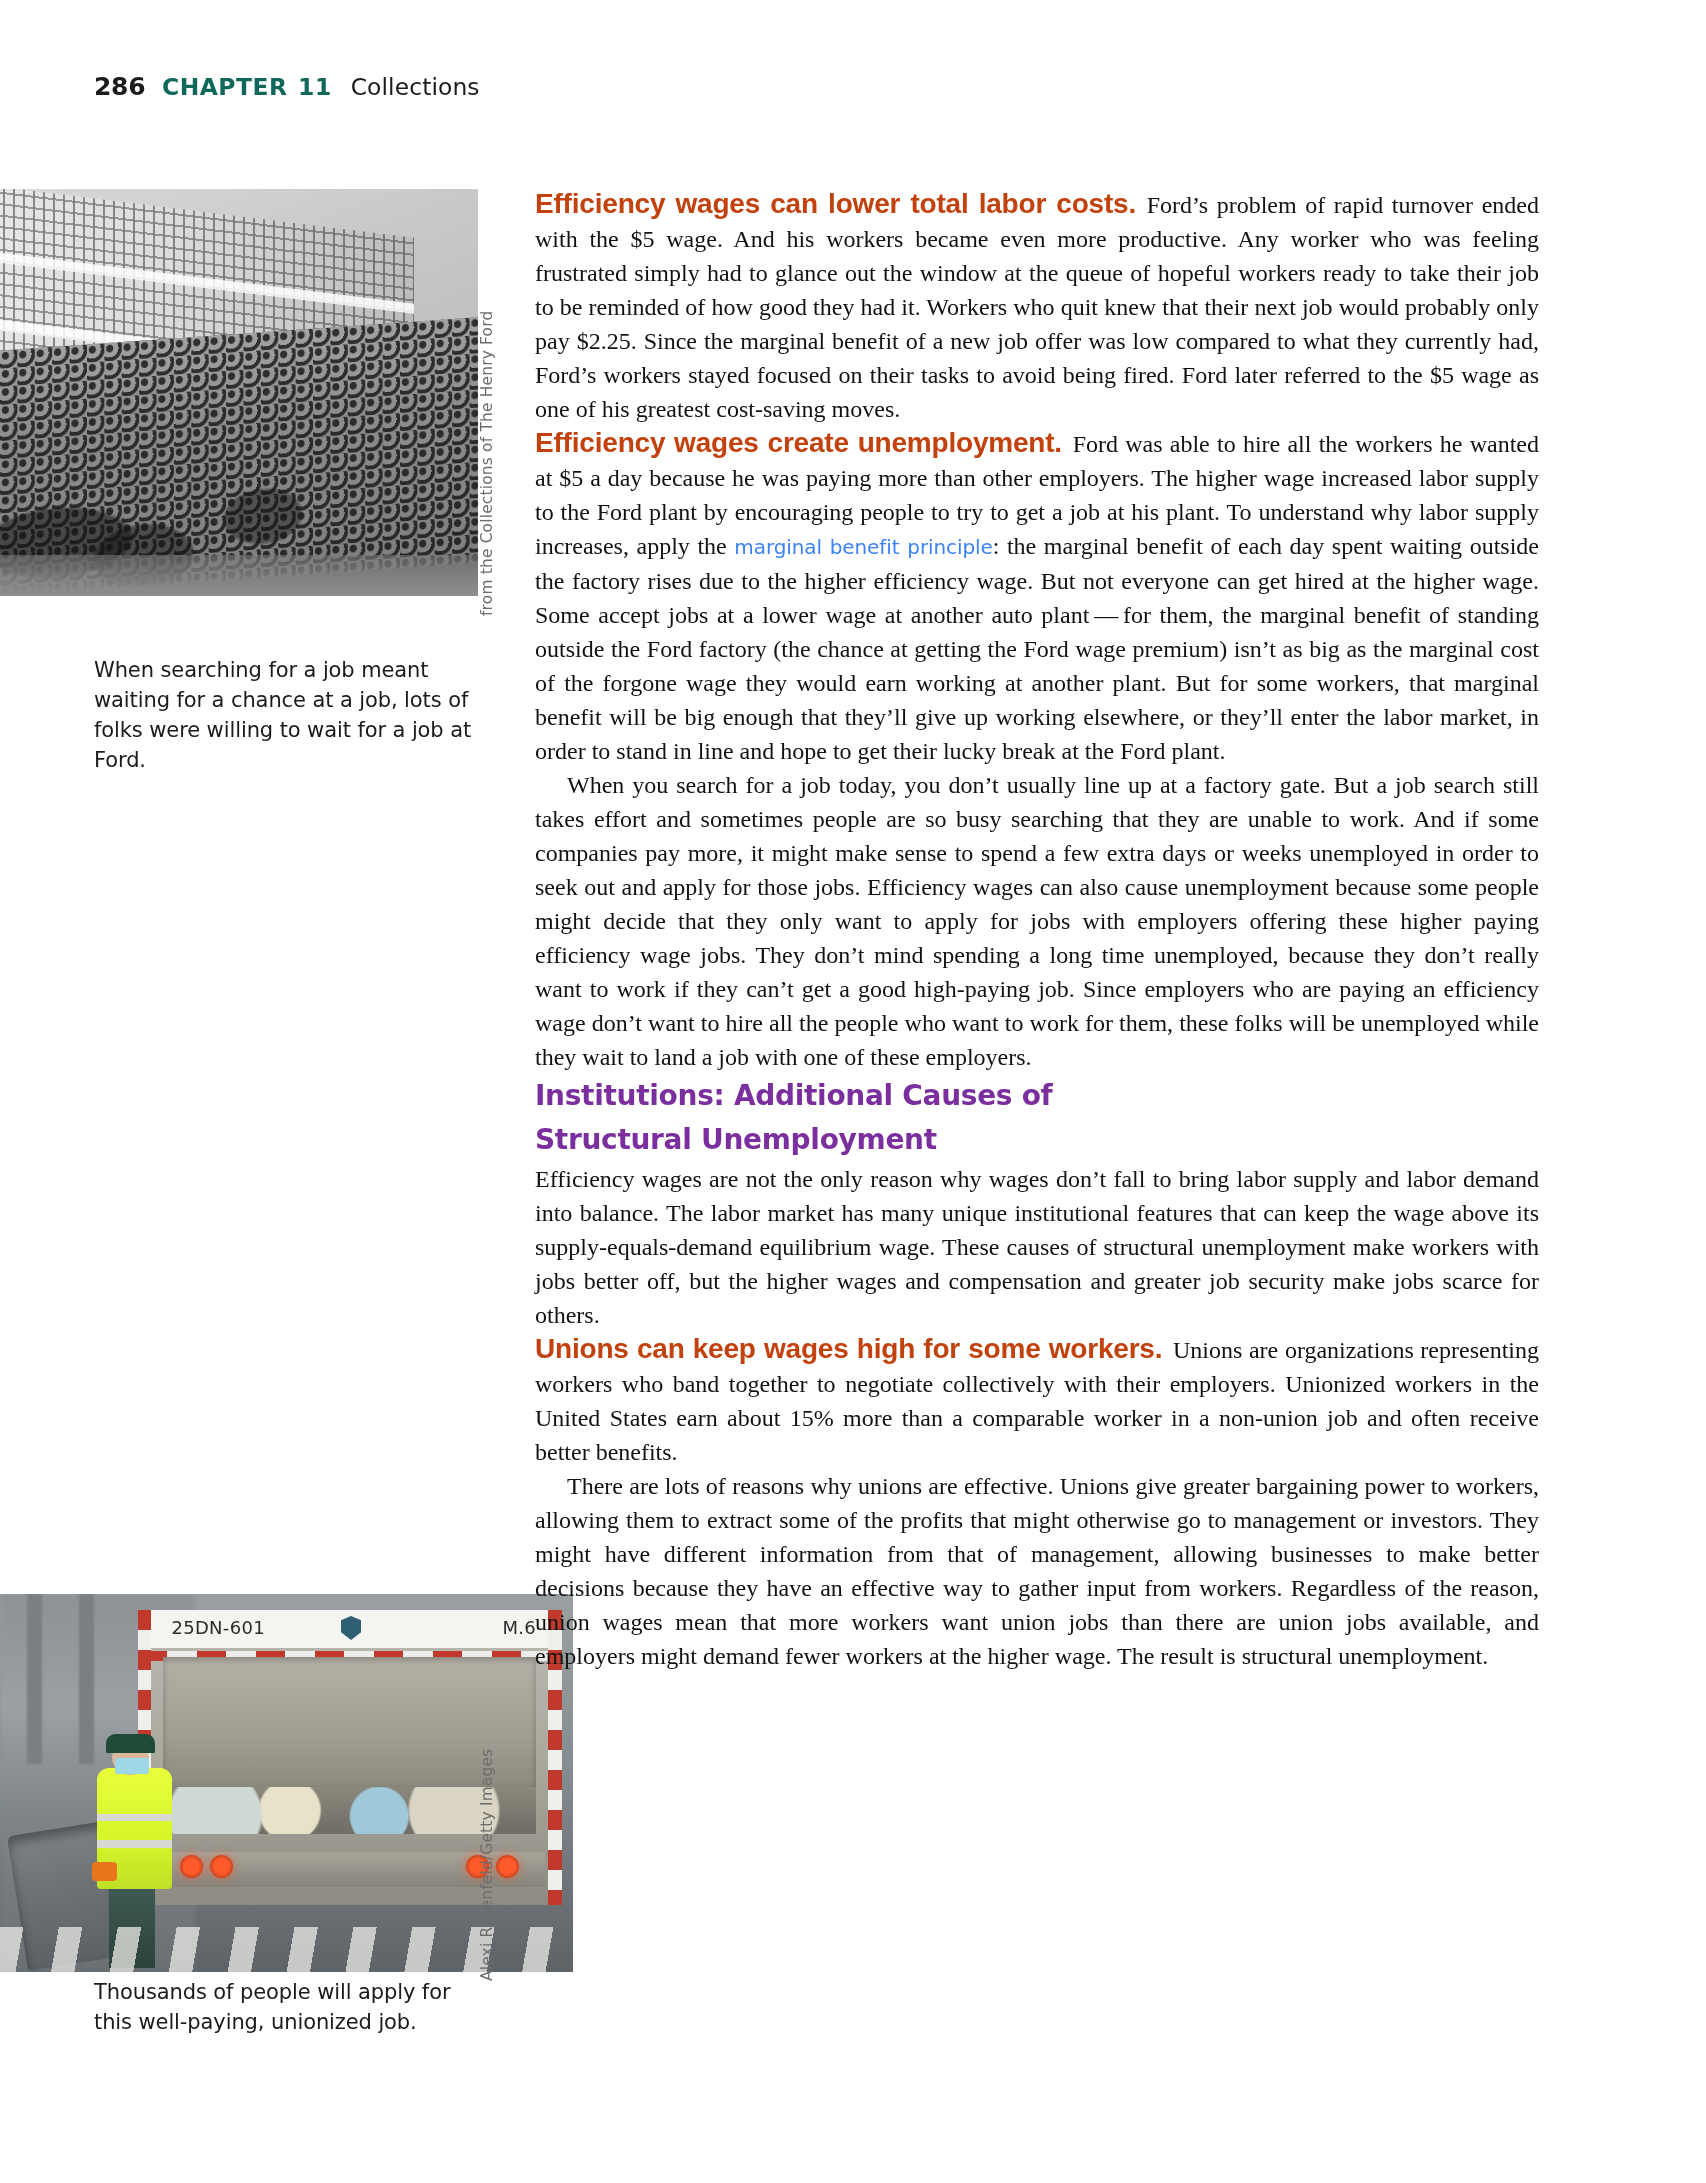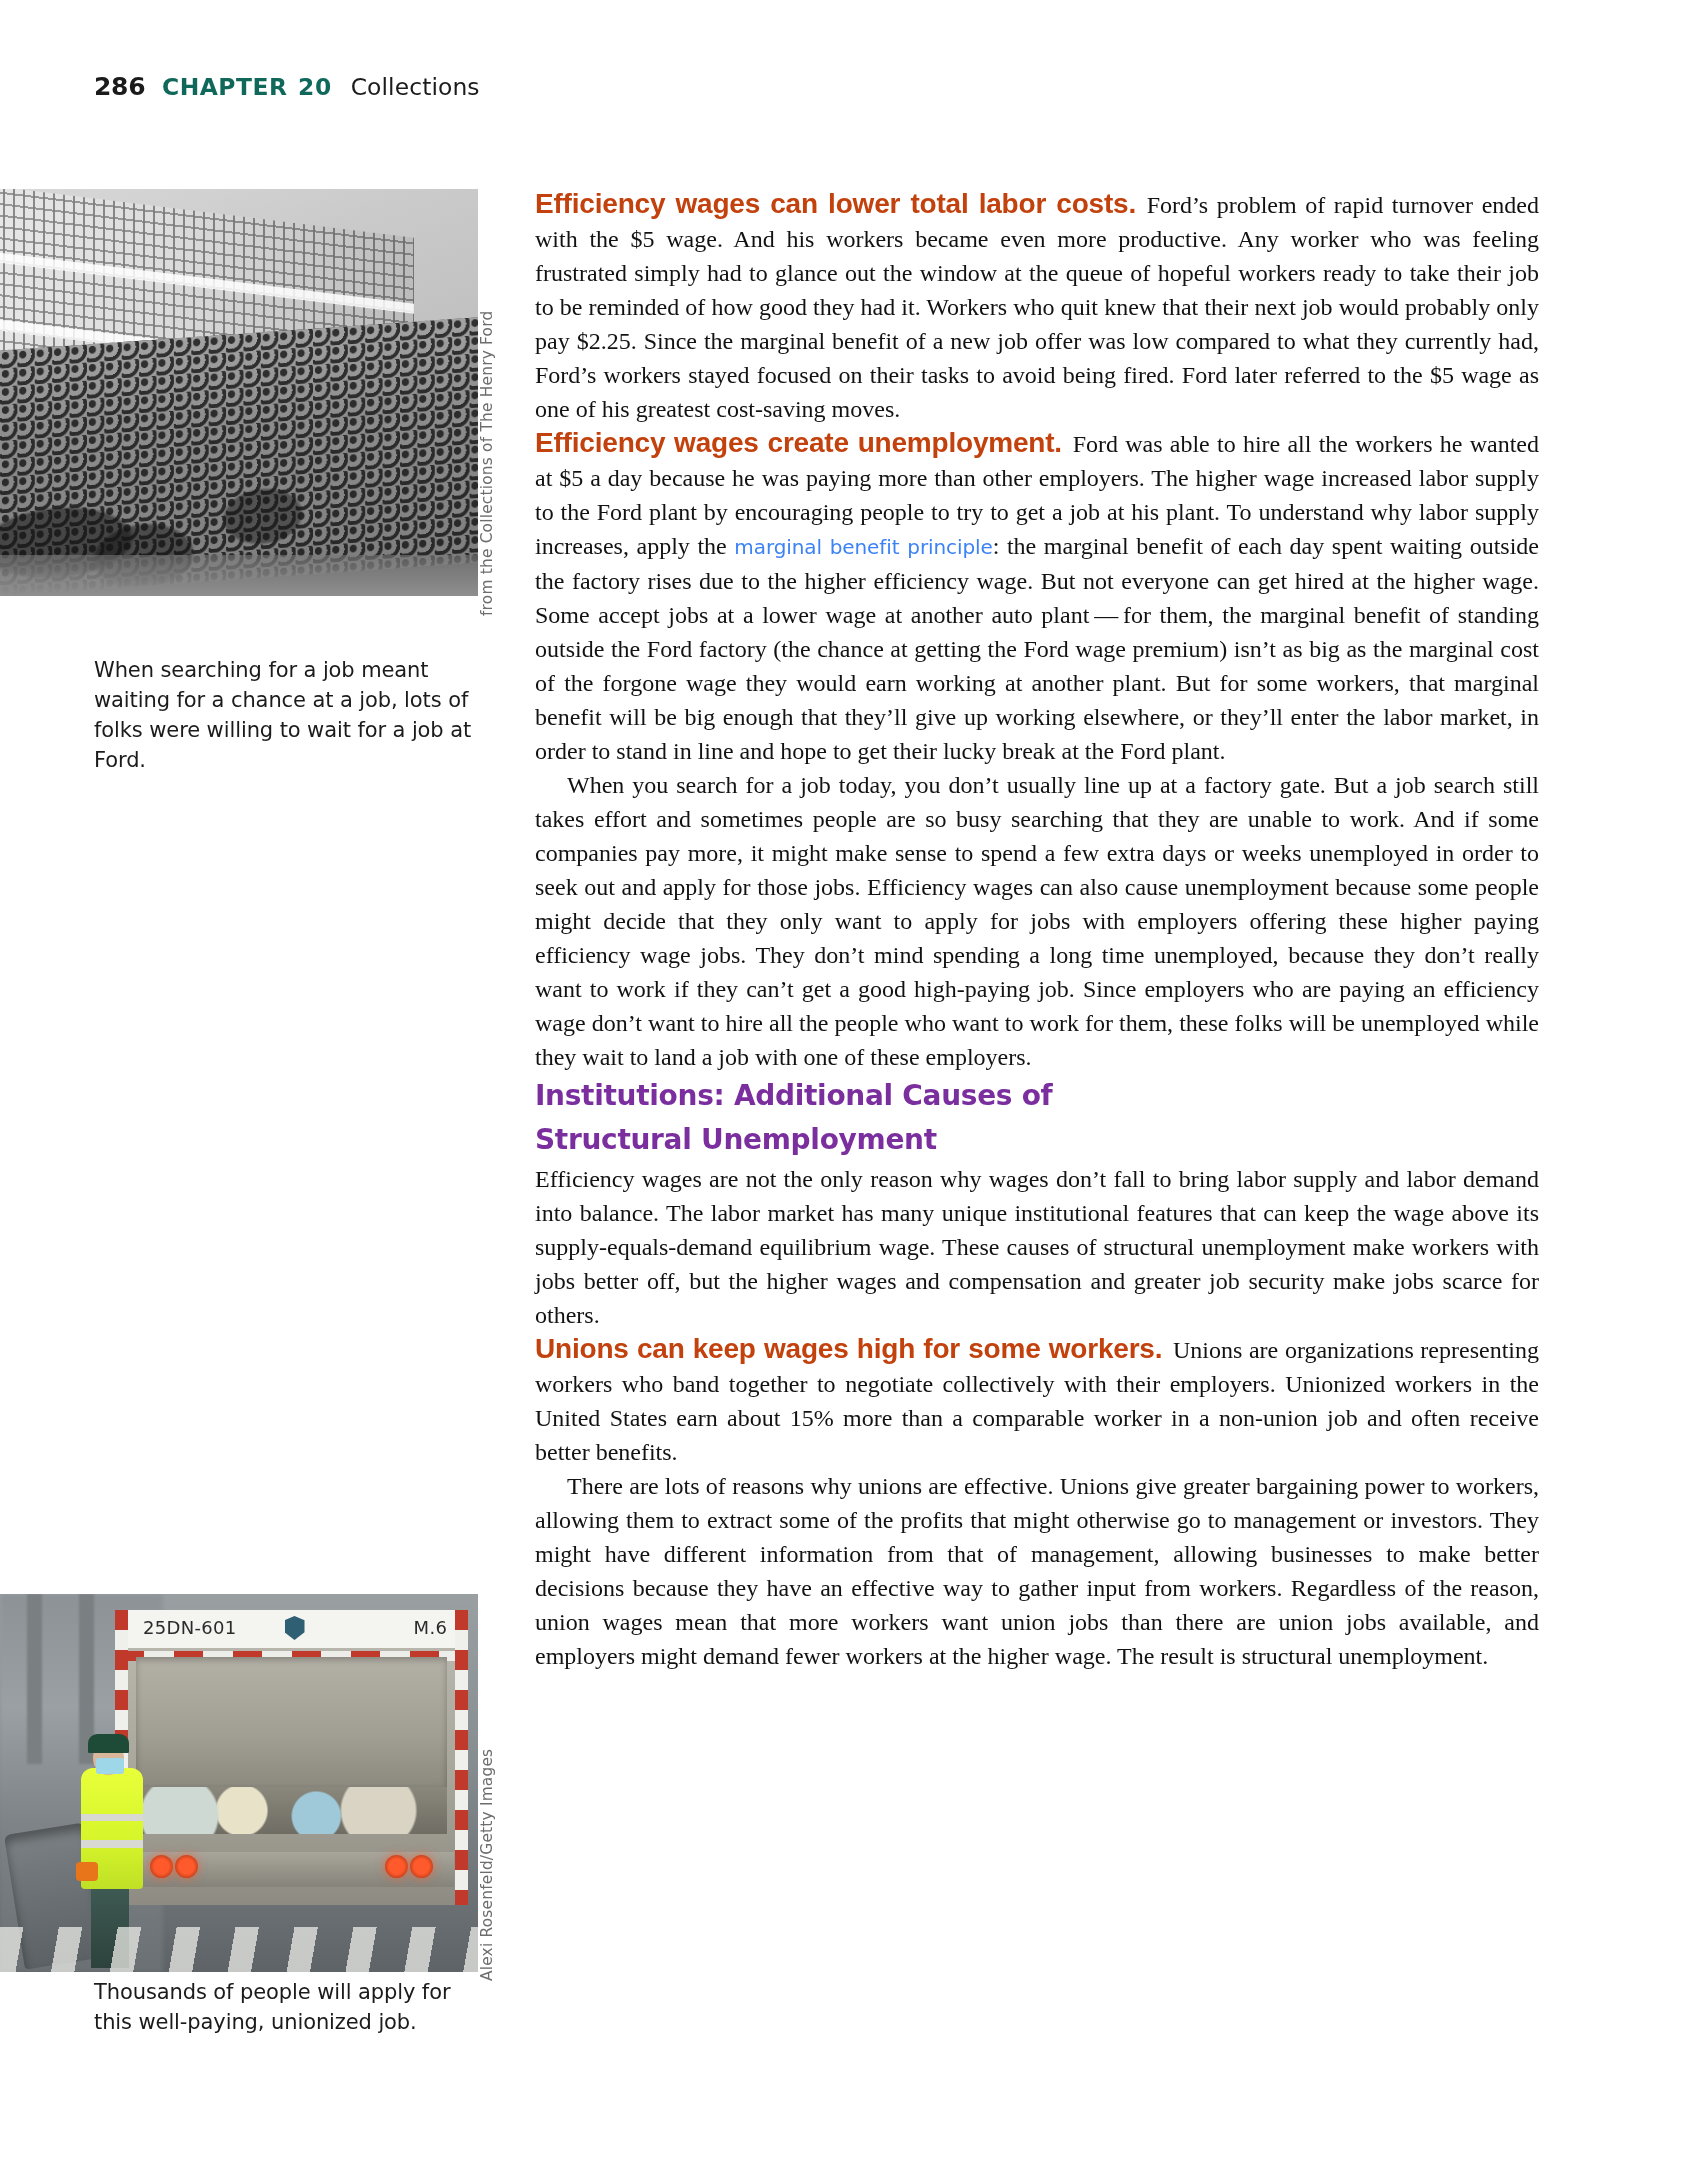--- a/index.html
+++ b/index.html
@@ -132,21 +132,21 @@
     transform: skewY(7deg); transform-origin:left top;
     top: 44%;
   }
   .hp-ground {
     position:absolute; left:0; bottom:0; width:100%; height:10%;
     background: linear-gradient(180deg, rgba(120,120,120,.6), #8f8f8f);
   }
 
   
   .photo-truck {
-    width: 478px;
+    width: 573px;
     height: 378px;
     background: linear-gradient(180deg,#9aa0a2 0%,#868d90 45%,#6f7579 75%,#5d6367 100%);
     overflow: hidden;
   }
   .tk-bgstreet {
     position:absolute; left:0; top:0; width:34%; height:100%;
     background: linear-gradient(180deg,#8d9296 0%,#9aa0a3 30%,#7e8487 60%,#6a7073 100%);
     filter: blur(2px);
   }
   .tk-bgpillar {
@@ -295,21 +295,21 @@
   }
   .head-gap-before { margin-top: 43px; }
   .head-gap-after  { margin-top: 27px; }
 </style>
 </head>
 <body>
 
 <div class="running-head">
   <span class="rh-folio">286</span>
   <span class="rh-chapter">CHAPTER</span>
-  <span class="rh-chapter rh-chapter-num">20</span>
+  <span class="rh-chapter rh-chapter-num">11</span>
   <span class="rh-title">Collections</span>
 </div>
 
 <div class="fig-col figure-block" style="top:189px;">
 
   <div class="photo photo-historic">
     <div class="hp-sky"></div>
     <div class="hp-building">
       <div class="hp-windows"></div>
       <div class="hp-band" style="top:31%;"></div>

